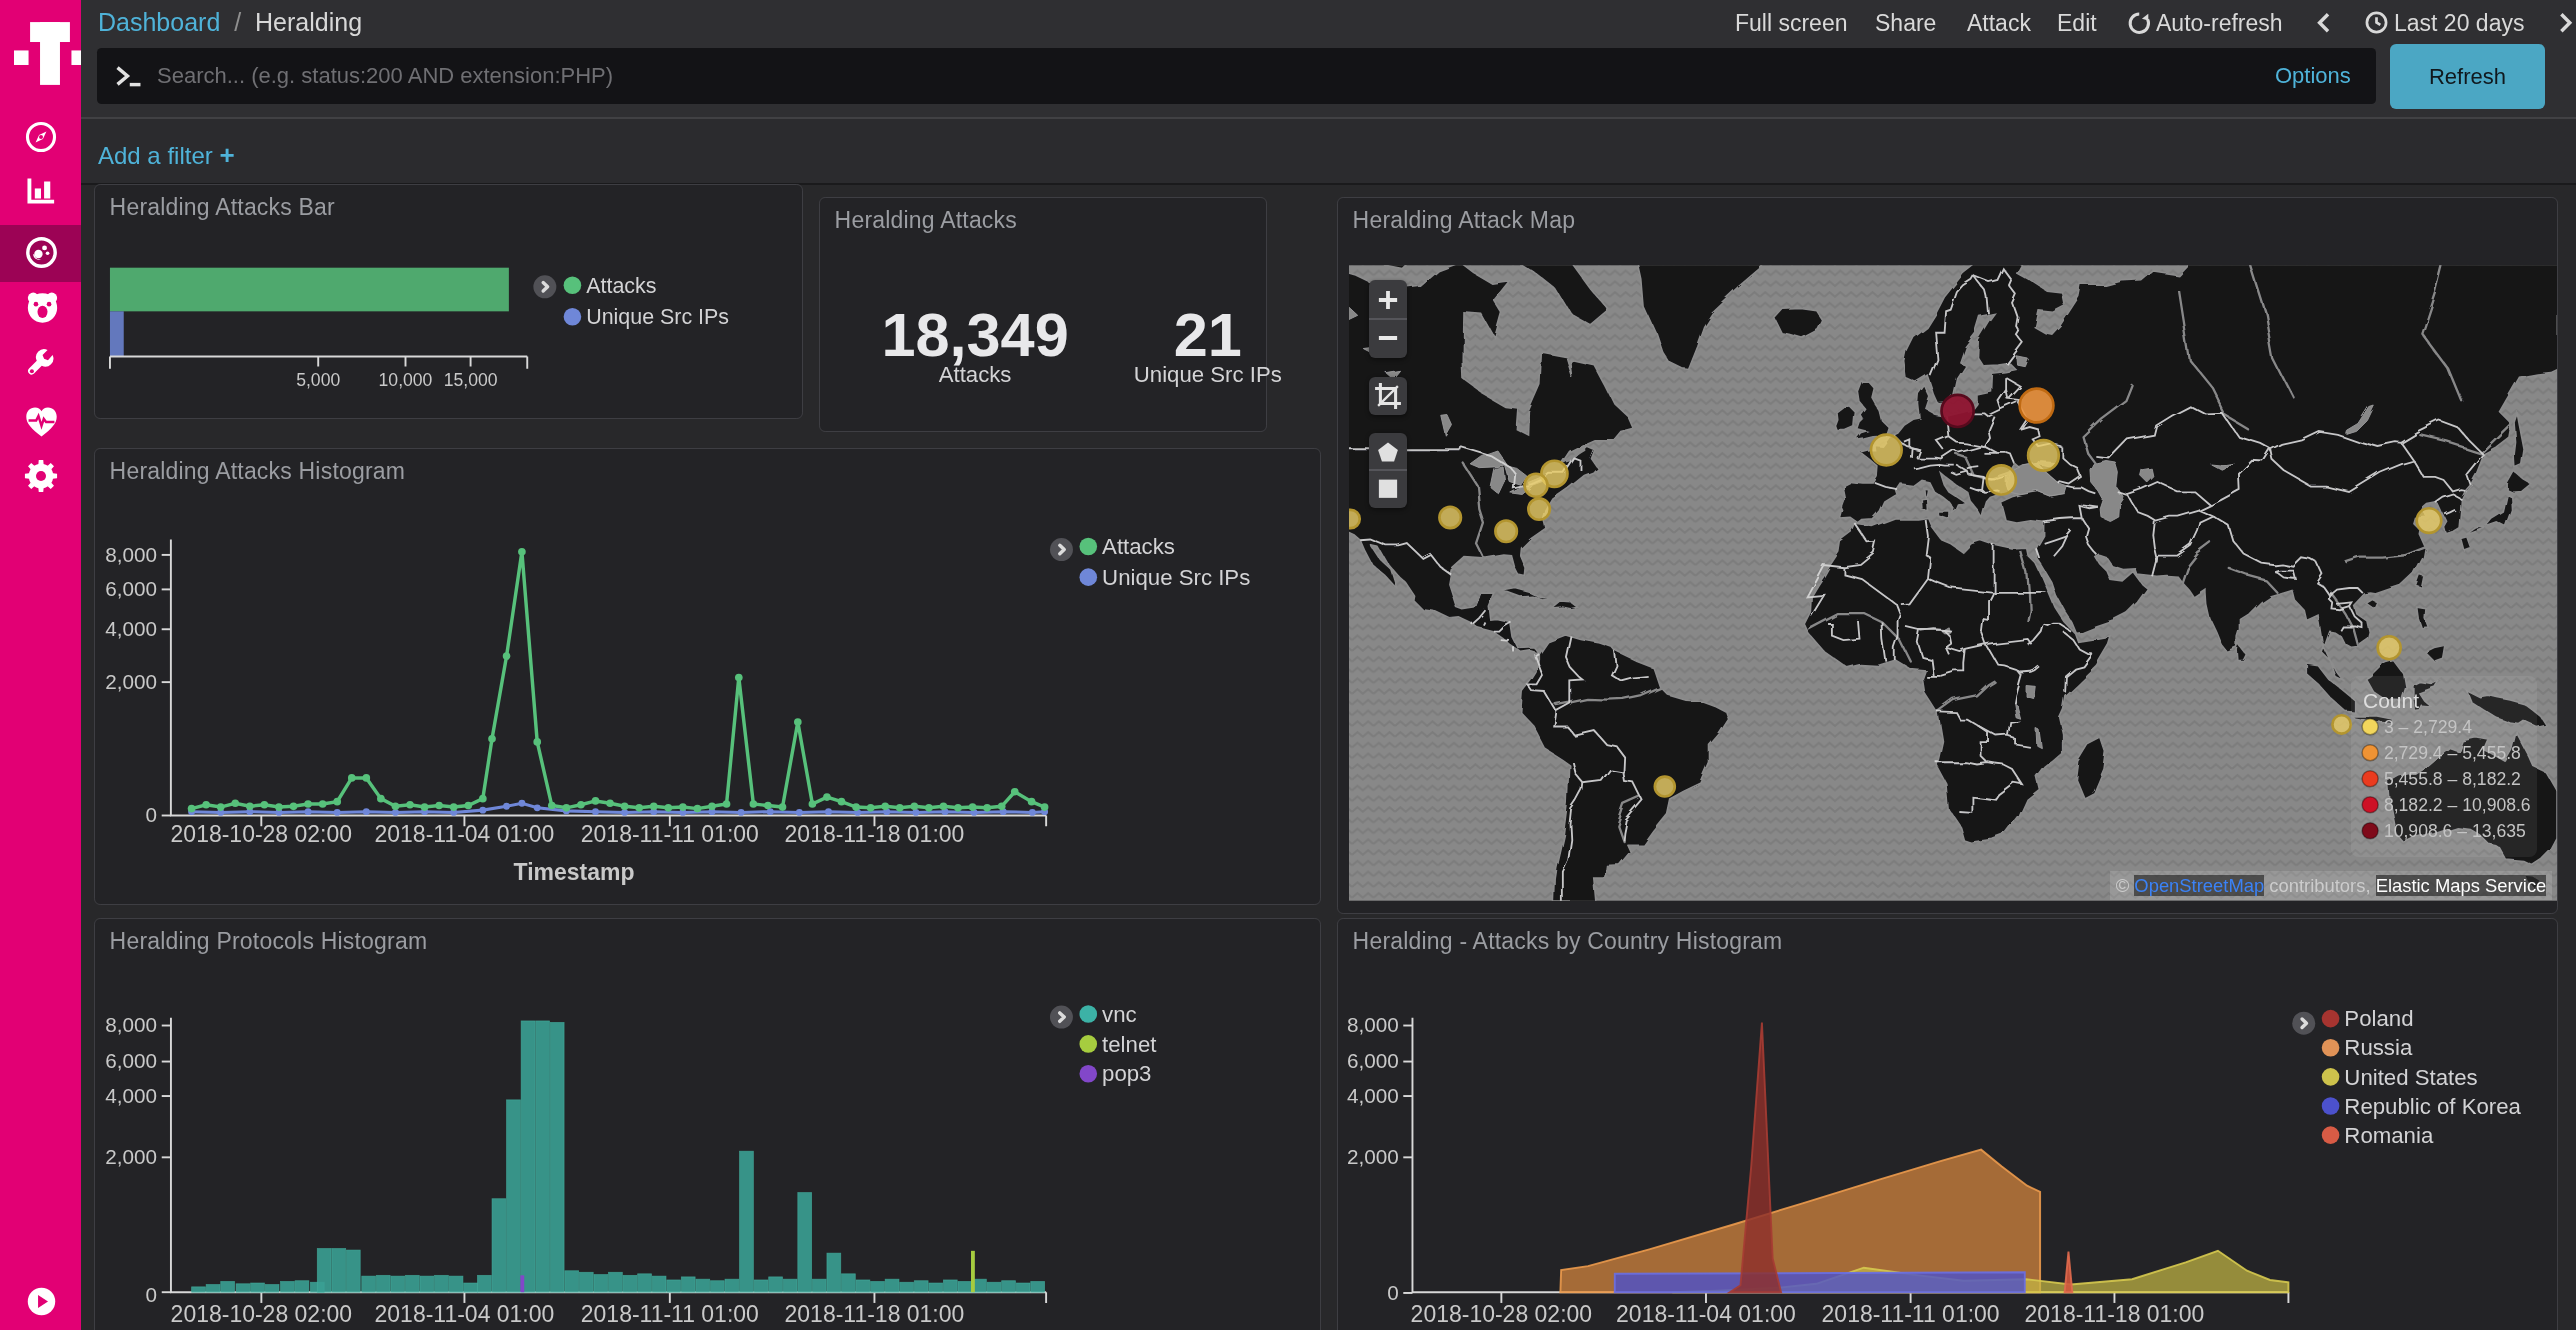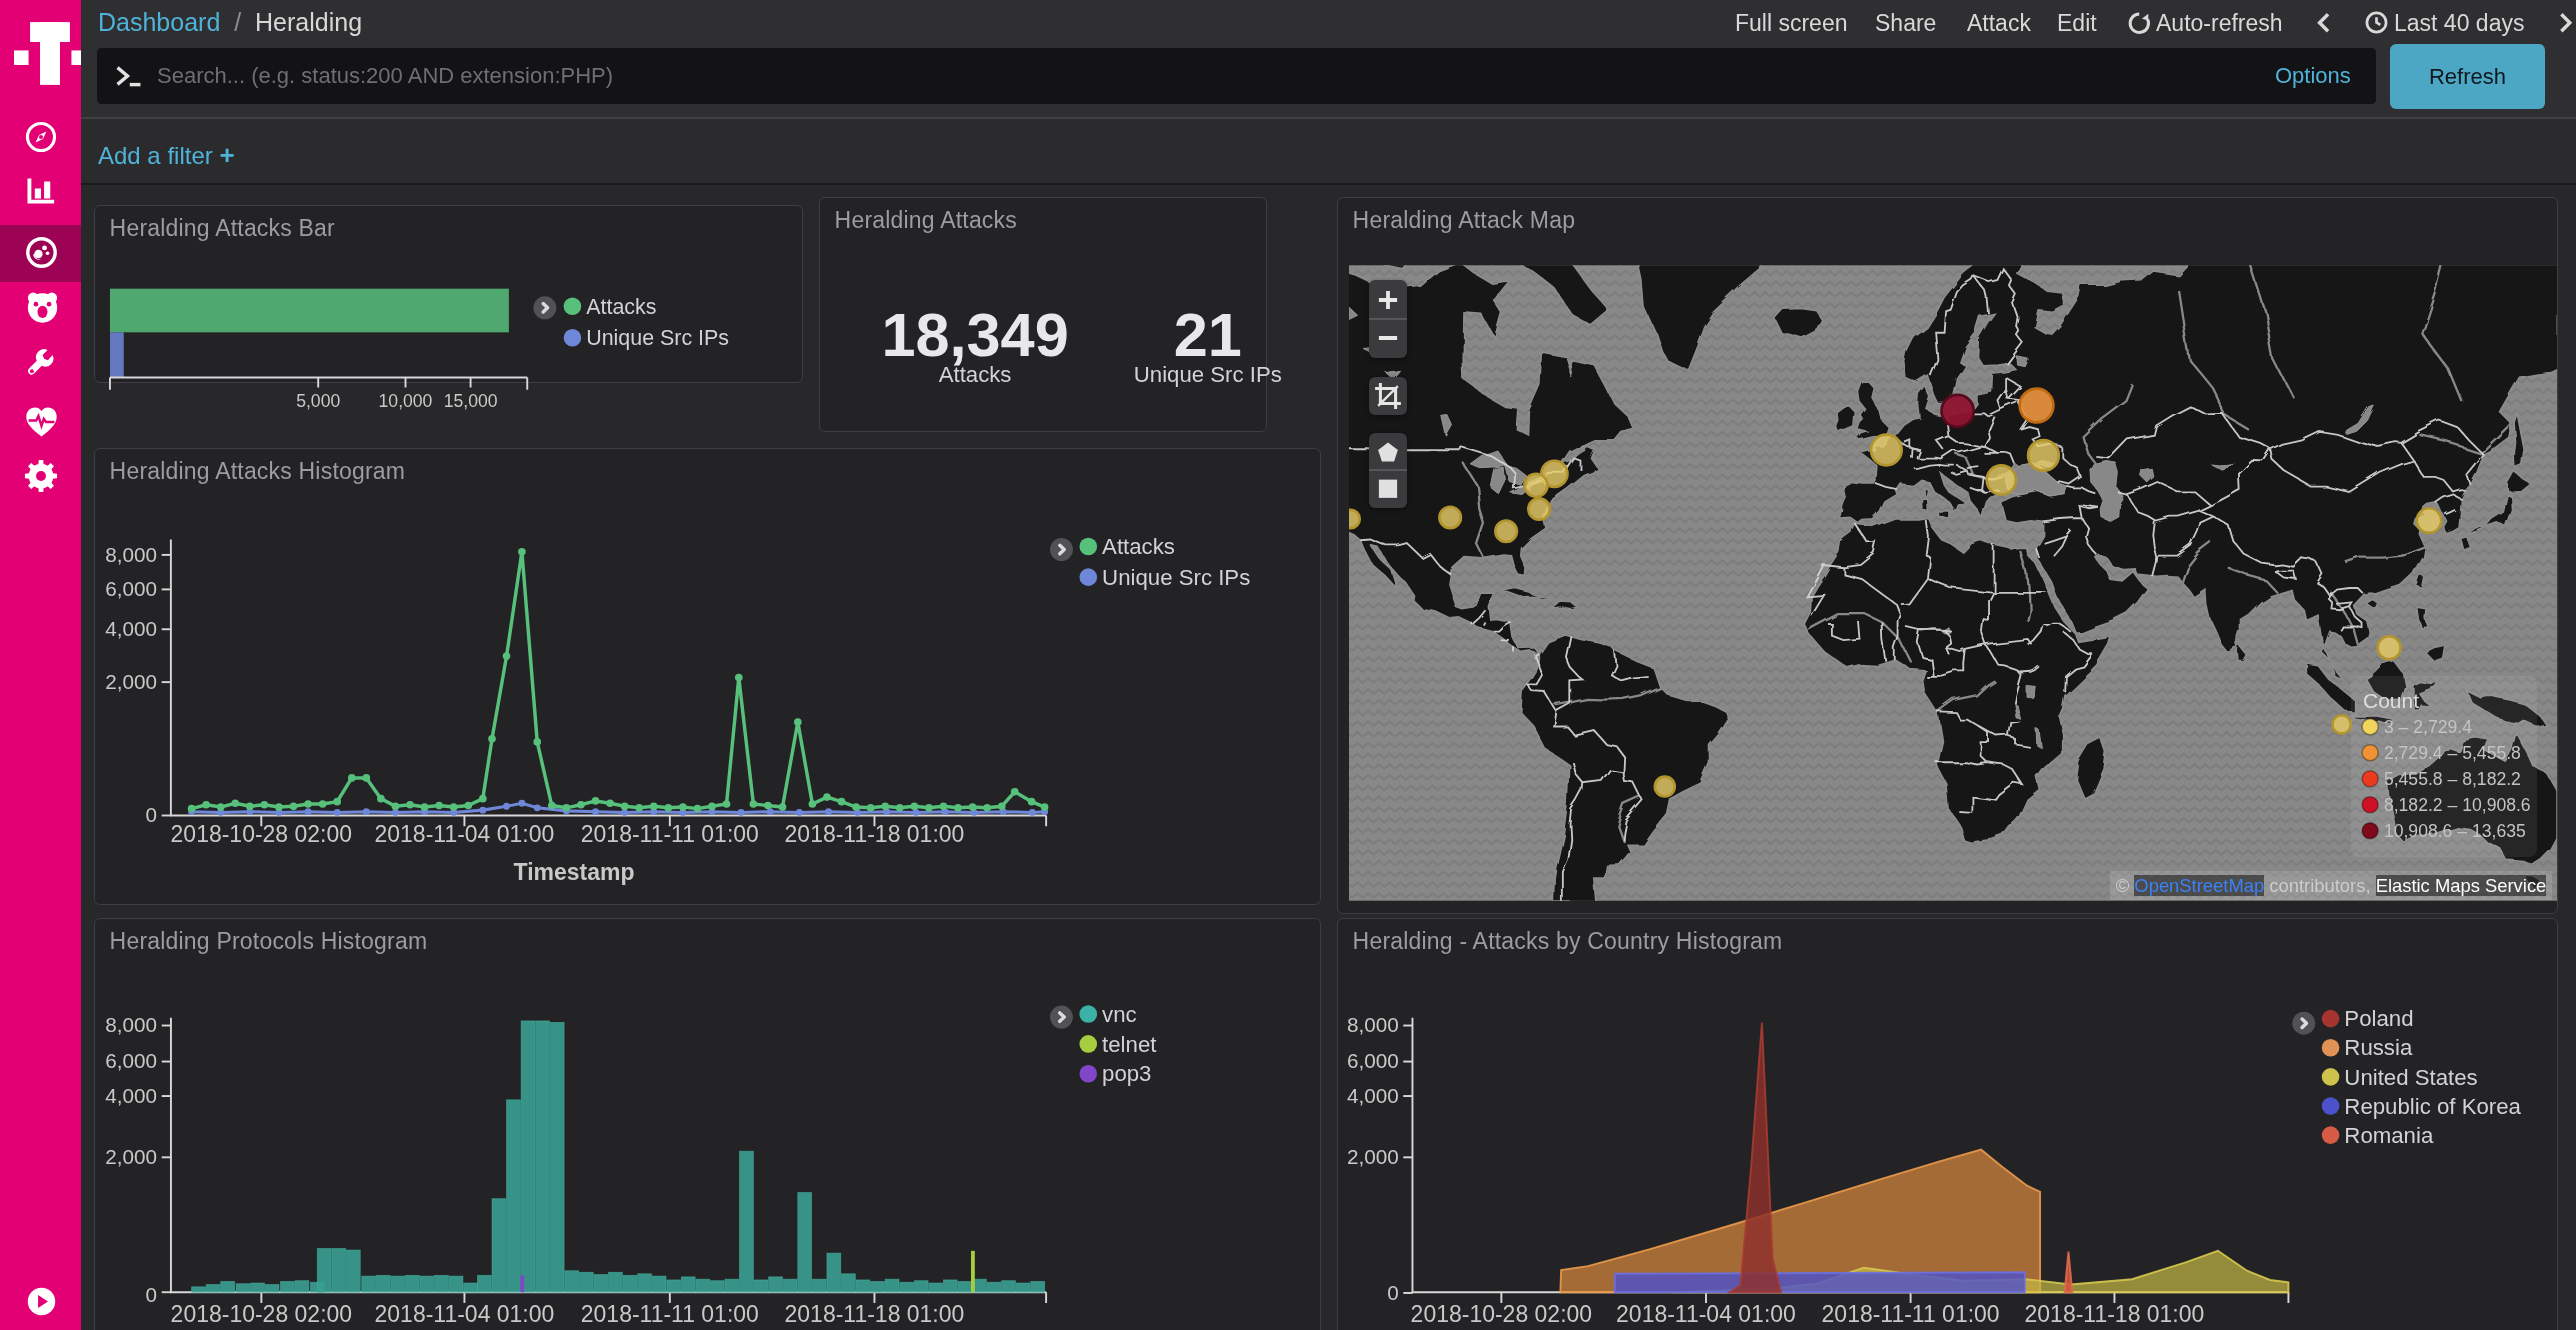--- a/index.html
+++ b/index.html
@@ -88,34 +88,34 @@
     <path d="M27.8 3.5 L27.8 12.5 L19.5 10 Z" fill="#d9d9d9"></path>
   </svg>
 <div class="abs navlink" style="left:2156px;top:10px">Auto-refresh</div>
 <svg class="abs" style="left:2315px;top:11.5px" width="18.4" height="21.5" viewBox="0 0 24 28">
     <path d="M17 3 L6 14 L17 25" stroke="#d9d9d9" stroke-width="4.5" fill="none"></path>
   </svg>
 <svg class="abs" style="left:2365px;top:10.7px" width="23" height="23" viewBox="0 0 30 30">
     <circle cx="15" cy="15" r="12.5" stroke="#d9d9d9" stroke-width="3.5" fill="none"></circle>
     <path d="M15 8 L15 15 L20 18" stroke="#d9d9d9" stroke-width="3.5" fill="none"></path>
   </svg>
-<div class="abs navlink" style="left:2394px;top:10px">Last 40 days</div>
+<div class="abs navlink" style="left:2394px;top:10px">Last 20 days</div>
 <svg class="abs" style="left:2556px;top:11.5px" width="18.4" height="21.5" viewBox="0 0 24 28">
     <path d="M7 3 L18 14 L7 25" stroke="#d9d9d9" stroke-width="4.5" fill="none"></path>
   </svg>
 <div class="abs" style="left:97px;top:48px;width:2279px;height:56px;background:#131316;border-radius:4.6px"></div>
 <svg class="abs" style="left:115px;top:63px" width="28" height="26" viewBox="0 0 36 34">
     <path d="M3 6 L16 17 L3 28" stroke="#e2e2e2" stroke-width="4.5" fill="none"></path>
     <rect x="19" y="26" width="14" height="4.5" fill="#e2e2e2"></rect>
   </svg>
 <div class="abs" style="left:157px;top:63px;font-size:22px;color:#6f6f73">Search... (e.g. status:200 AND extension:PHP)</div>
 <div class="abs" style="left:2275px;top:63px;font-size:22px;color:#4fb3d9">Options</div>
 <div class="abs" style="left:2390px;top:44px;width:155px;height:65px;background:#4ba7c4;border-radius:6.1px;text-align:center;line-height:65px;font-size:22px;color:#10181d">Refresh</div>
 <div class="abs" style="left:98px;top:140px;font-size:24px;color:#4fb3d9">Add a filter <span style="font-weight:bold;font-size:26px">+</span></div>
-<div class="panel" style="left:94px;top:205px;width:709px;height:178px">
+<div class="panel" style="left:94px;top:184px;width:709px;height:235px">
     <div class="ptitle">Heralding Attacks Bar</div>
     <svg class="abs" style="left:0;top:0" width="706" height="232" viewBox="123 257 921 303">
       <rect x="142" y="365" width="521" height="57" fill="#57c17b" fill-opacity="0.85"></rect>
       <rect x="142" y="422" width="18" height="59" fill="#6f87d8" fill-opacity="0.85"></rect>
       <path d="M142 481 L687 481 M142 481 L142 497 M687 481 L687 497 M414 481 L414 494 M528 481 L528 494 M613 481 L613 494" stroke="#d8d8d8" stroke-width="2.5" fill="none"></path>
       <text x="414" y="520" font-size="23" fill="#c9c9c9" text-anchor="middle">5,000</text>
       <text x="528" y="520" font-size="23" fill="#c9c9c9" text-anchor="middle">10,000</text>
       <text x="613" y="520" font-size="23" fill="#c9c9c9" text-anchor="middle">15,000</text>
       <circle cx="710" cy="390" r="15" fill="#515156"></circle>
       <path d="M707.8 384.5 L713.6 390 L707.8 395.5" stroke="#dcdcdc" stroke-width="4.5" fill="none" stroke-linecap="round" stroke-linejoin="round"></path>

